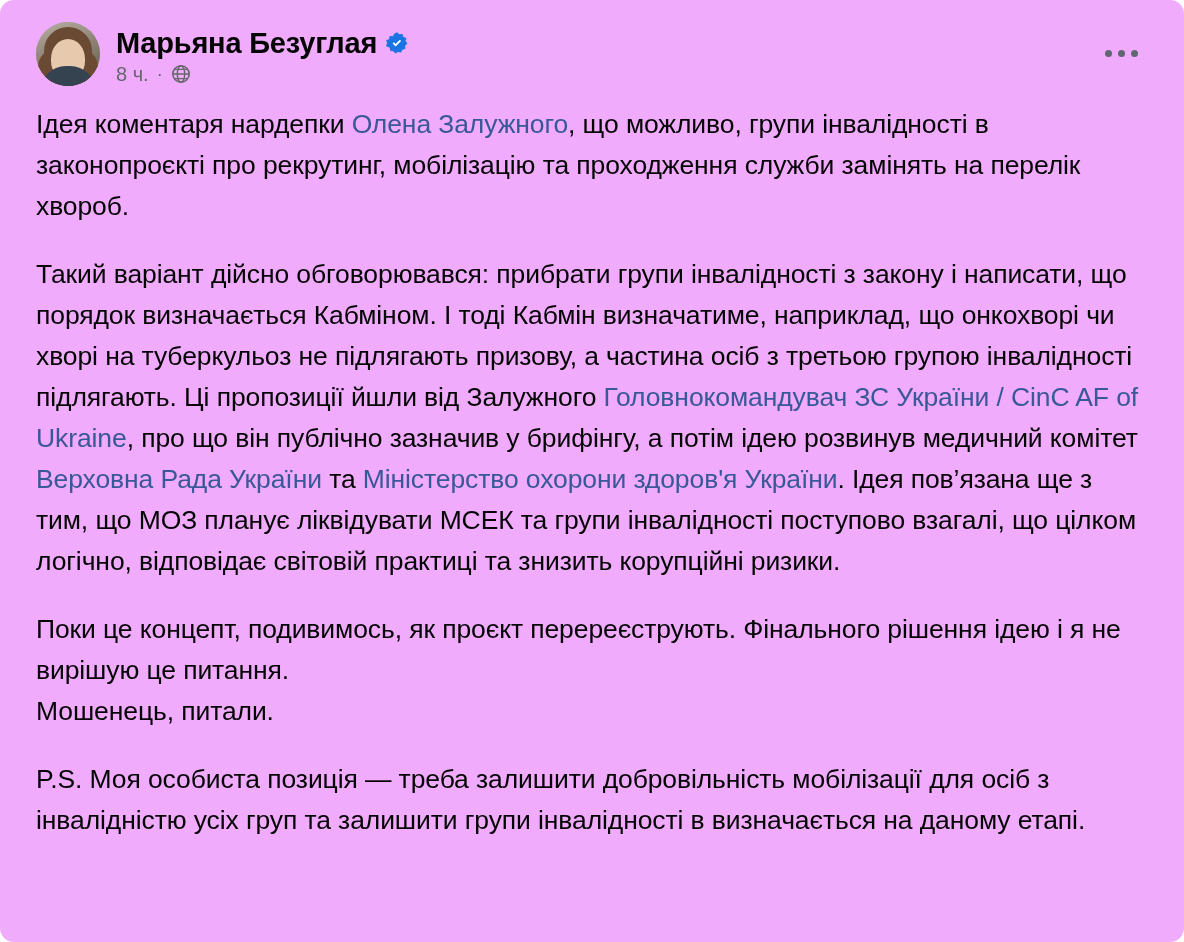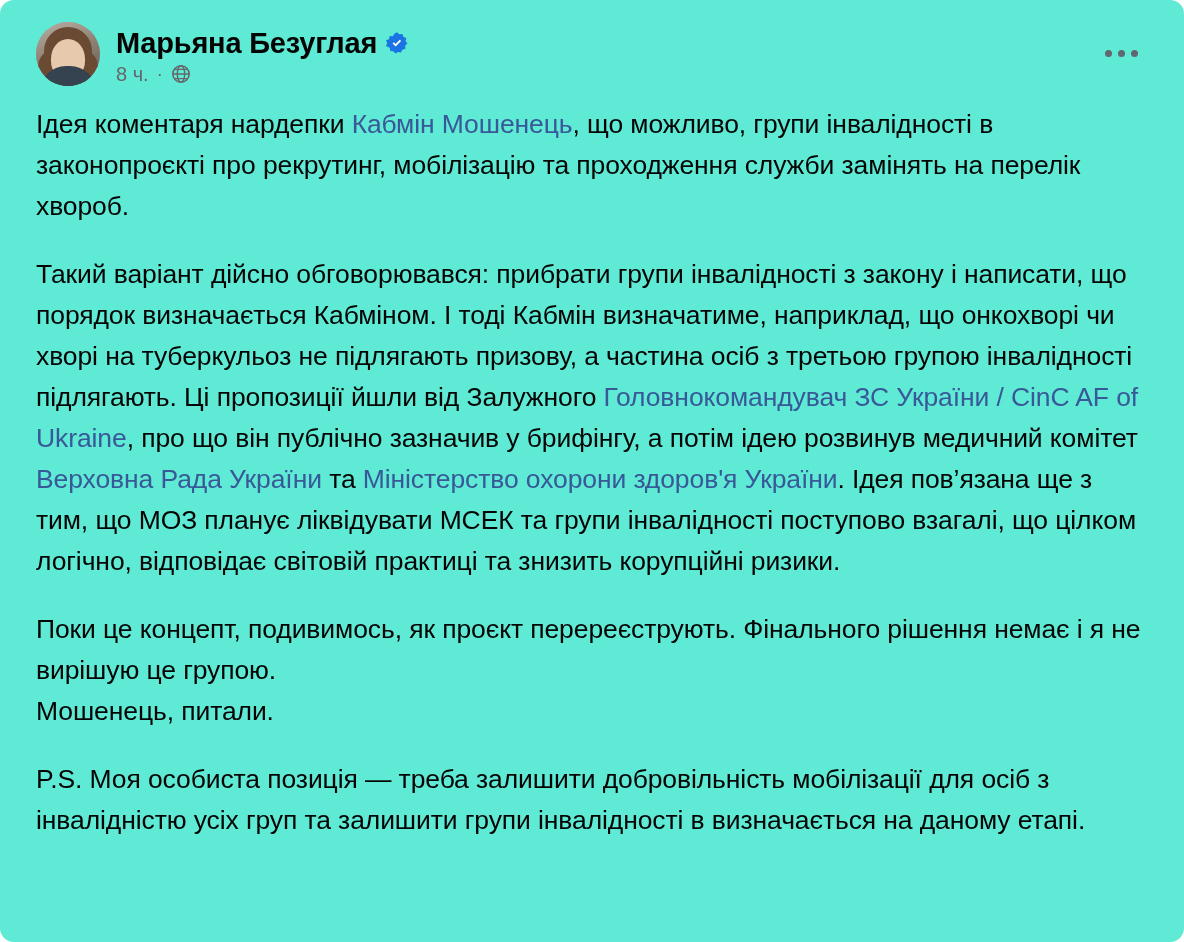--- a/index.html
+++ b/index.html
@@ -13,21 +13,21 @@
     font-family: "Liberation Sans", sans-serif;
     color: #050505;
     -webkit-font-smoothing: antialiased;
   }
 
   .post-card {
     position: relative;
     width: 1184px;
     height: 942px;
     box-sizing: border-box;
-    background: #5eead4;
+    background: #f0abfc;
     border-radius: 14px;
     overflow: hidden;
   }
 
   
   .post-header {
     display: flex;
     align-items: flex-start;
     padding: 22px 28px 0 36px;
     position: relative;
@@ -210,29 +210,29 @@
     <div class="more-button">
       <span></span>
       <span></span>
       <span></span>
     </div>
   </div>
 
   <div class="post-body">
 
     <p class="para">
-      <span>Ідея коментаря нардепки </span><span class="lnk">Кабмін Мошенець</span><span>, що можливо, групи інвалідності в законопроєкті про рекрутинг, мобілізацію та проходження служби замінять на перелік хвороб.</span>
+      <span>Ідея коментаря нардепки </span><span class="lnk">Олена Залужного</span><span>, що можливо, групи інвалідності в законопроєкті про рекрутинг, мобілізацію та проходження служби замінять на перелік хвороб.</span>
     </p>
 
     <p class="para">
       <span>Такий варіант дійсно обговорювався: прибрати групи інвалідності з закону і написати, що порядок визначається Кабміном. І тоді Кабмін визначатиме, наприклад, що онкохворі чи хворі на туберкульоз не підлягають призову, а частина осіб з третьою групою інвалідності підлягають. Ці пропозиції йшли від Залужного </span><span class="lnk">Головнокомандувач ЗС України / CinC AF of Ukraine</span><span>,  про що він публічно зазначив у брифінгу, а потім ідею розвинув медичний комітет </span><span class="lnk">Верховна Рада України</span><span> та </span><span class="lnk">Міністерство охорони здоров'я України</span><span>. Ідея пов’язана ще з тим, що МОЗ планує ліквідувати МСЕК та групи інвалідності поступово взагалі, що цілком логічно, відповідає світовій практиці та знизить корупційні ризики.</span>
     </p>
 
     <p class="para">
-      <span>Поки це концепт, подивимось, як проєкт перереєструють. Фінального рішення немає і я не вирішую це групою.</span><br><span>Мошенець, питали.</span>
+      <span>Поки це концепт, подивимось, як проєкт перереєструють. Фінального рішення ідею і я не вирішую це питання.</span><br><span>Мошенець, питали.</span>
     </p>
 
     <p class="para">
       <span>P.S. Моя особиста позиція — треба залишити добровільність мобілізації для осіб з інвалідністю усіх груп та залишити групи інвалідності в визначається на даному етапі.</span>
     </p>
 
   </div>
 </div>
 
 </body></html>

